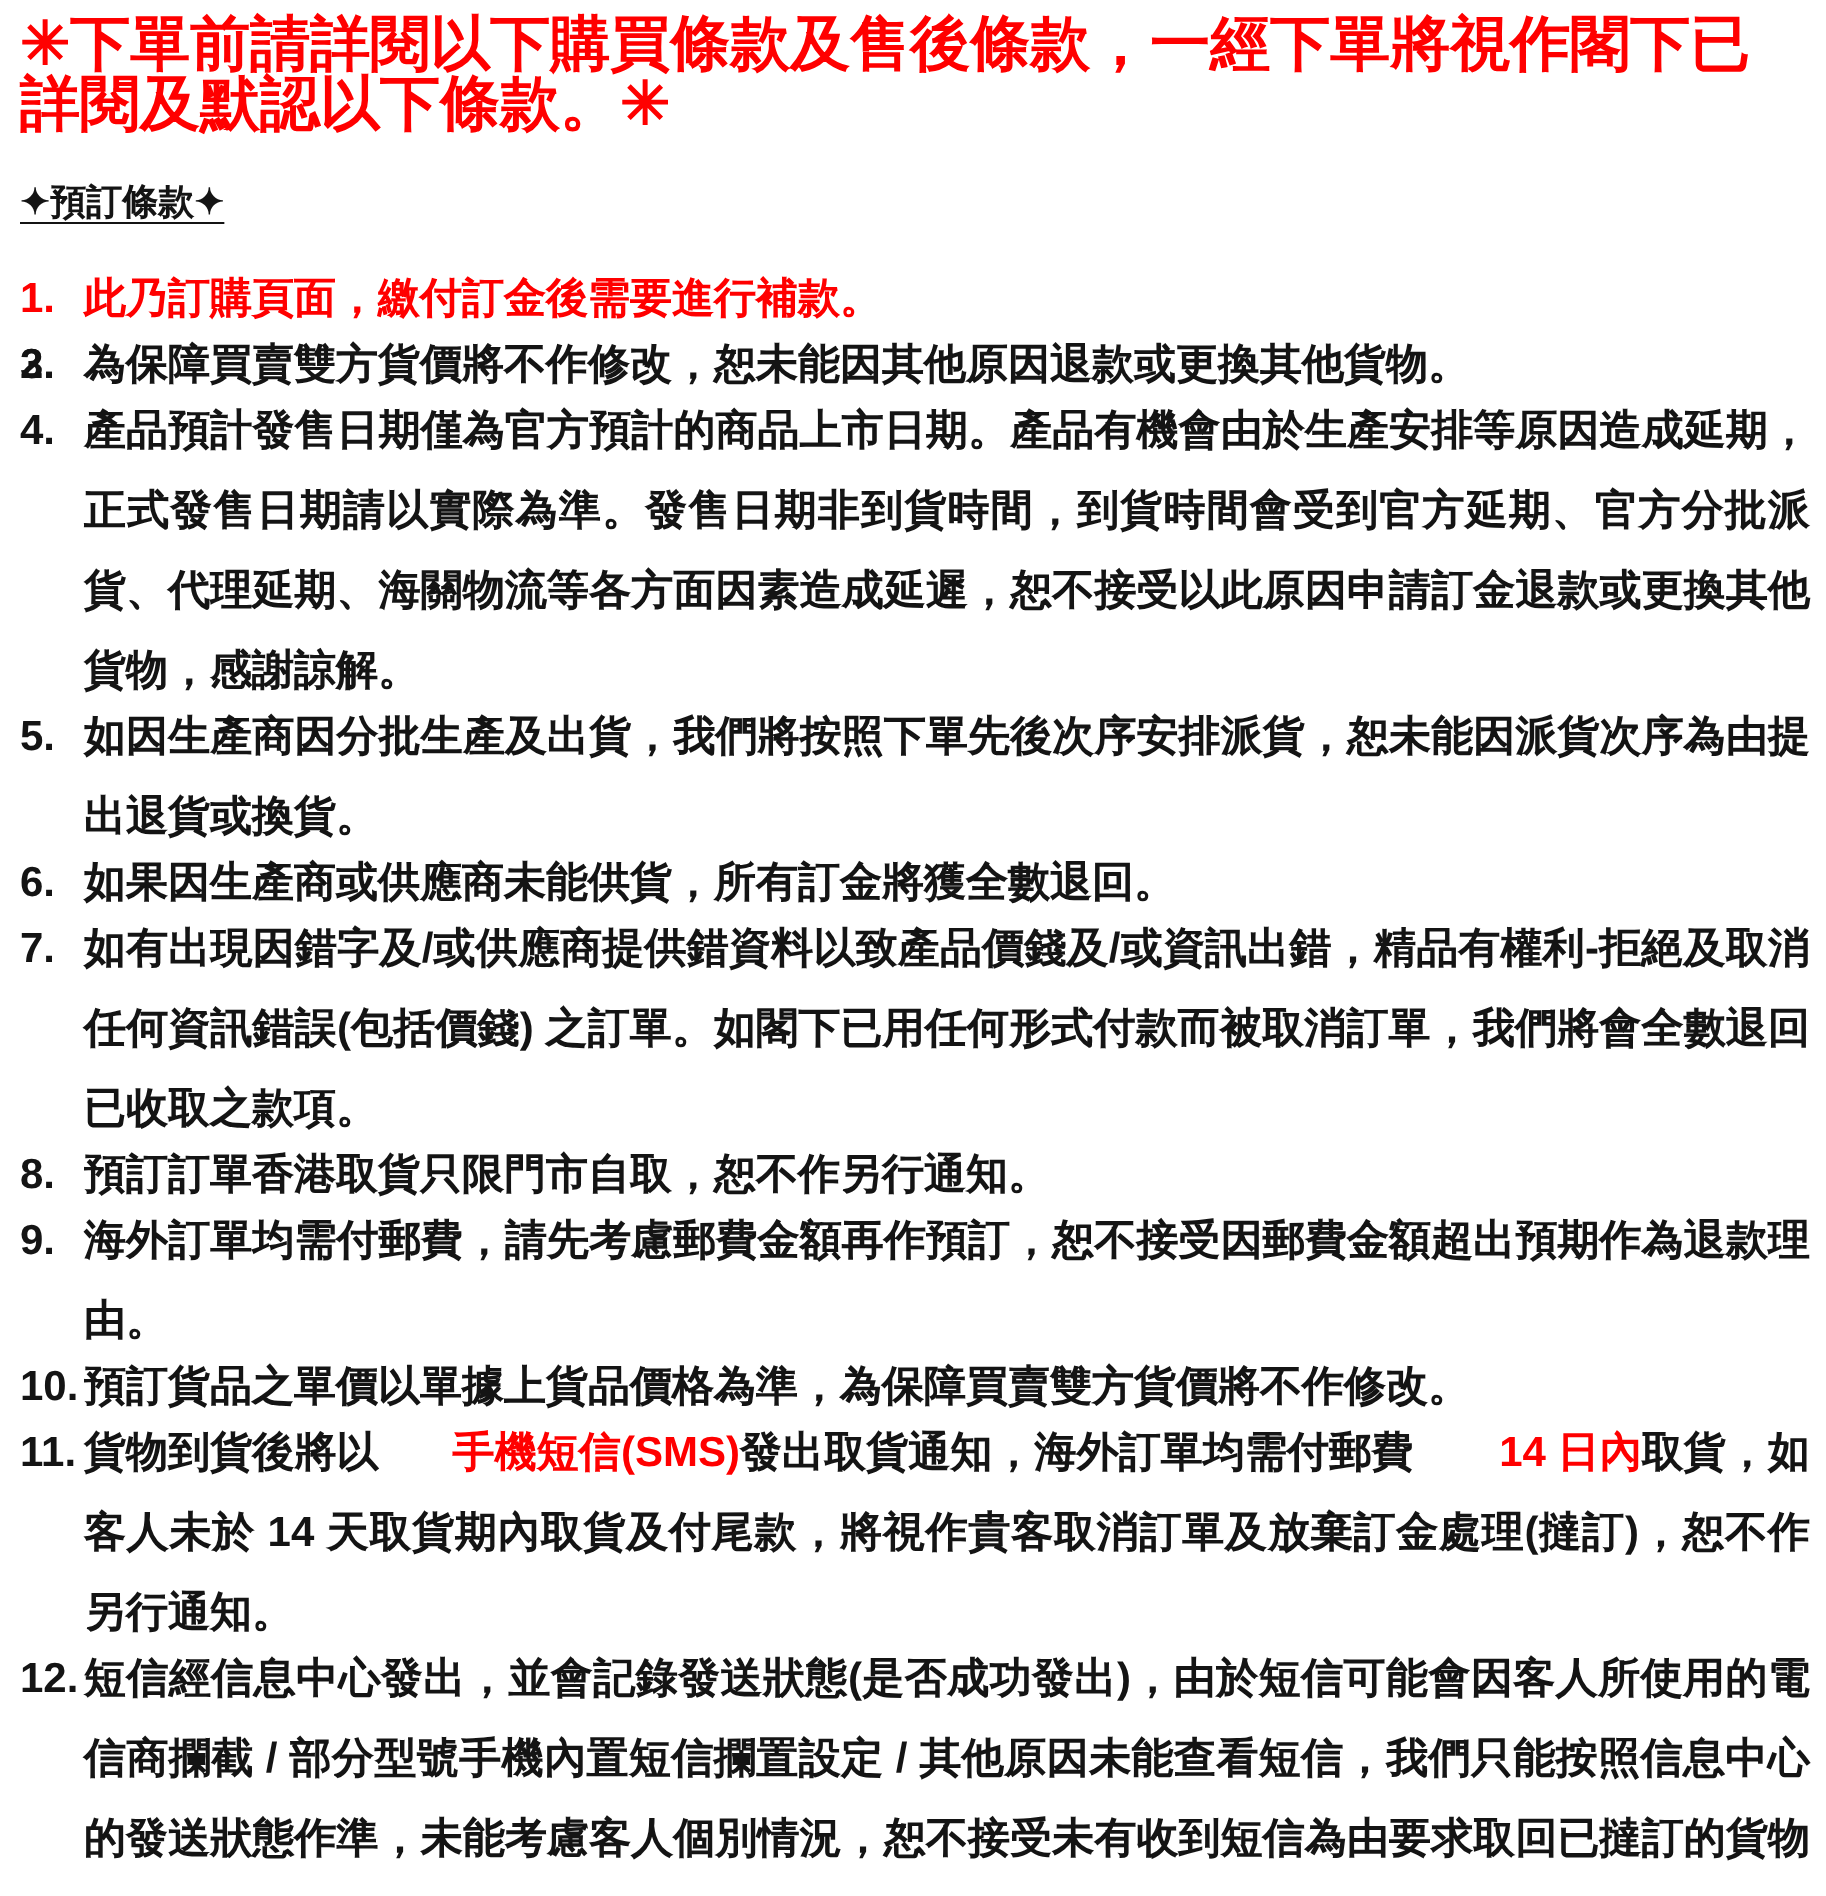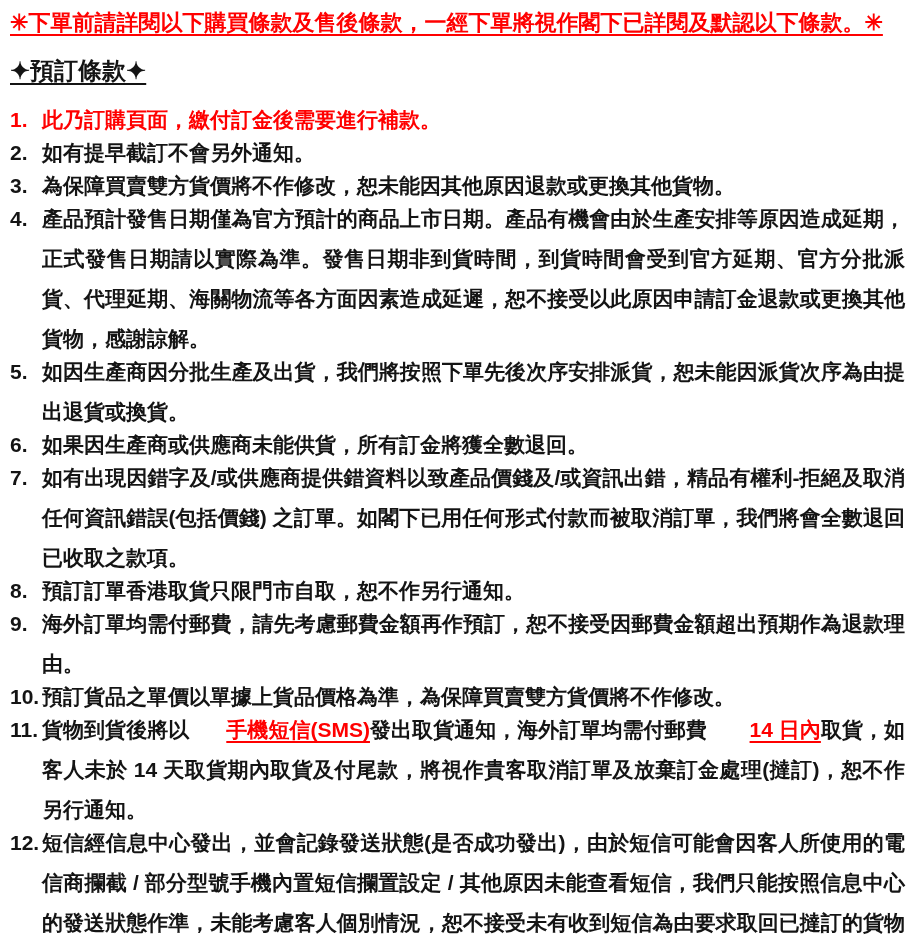--- a/index.html
+++ b/index.html
@@ -11,27 +11,26 @@
     width: 913px;
     font-family: "Liberation Sans", sans-serif;
     font-weight: bold;
     color: var(--ink, #141414);
   }
   .doc {
     padding: 8px 8px 18px 10px;
   }
   .title {
     color: var(--red, #ff0000);
-    font-size: 22px;
+    font-size: 30px;
     line-height: 30px;
-    text-decoration: underline;
     text-underline-offset: 4px;
   }
   .heading {
-    font-size: 24px;
+    font-size: 18px;
     line-height: 30px;
     margin-top: 18px;
     text-decoration: underline;
     text-underline-offset: 4px;
     display: inline-block;
   }
   .terms {
     margin-top: 14px;
     font-size: 21px;
   }
@@ -48,38 +47,37 @@
     position: absolute;
     left: 0;
     top: 0;
     white-space: nowrap;
   }
   .term.red {
     color: var(--red, #ff0000);
   }
   .seg-red-underline {
     color: var(--red, #ff0000);
-    text-decoration: underline;
     text-underline-offset: 4px;
     margin-left: 37px;
   }
 </style>
 </head>
 <body>
 
 <div class="doc">
   <div class="title">✳下單前請詳閱以下購買條款及售後條款，一經下單將視作閣下已詳閱及默認以下條款。✳</div>
 
   <div>
     <span class="heading">✦預訂條款✦</span>
   </div>
 
   <div class="terms">
       <div class="term red"><span class="num">1.</span><span><span>此乃訂購頁面，繳付訂金後需要進行補款。</span></span></div>
-      <div class="term"><span class="num">2.</span><span><span>如有提早截訂不會另外通知。</span></span></div>
+      <div class="term"><span class="num">2.</span></div>
       <div class="term"><span class="num">3.</span><span><span>為保障買賣雙方貨價將不作修改，恕未能因其他原因退款或更換其他貨物。</span></span></div>
       <div class="term"><span class="num">4.</span><span><span>產品預計發售日期僅為官方預計的商品上市日期。產品有機會由於生產安排等原因造成延期，正式發售日期請以實際為準。發售日期非到貨時間，到貨時間會受到官方延期、官方分批派貨、代理延期、海關物流等各方面因素造成延遲，恕不接受以此原因申請訂金退款或更換其他貨物，感謝諒解。</span></span></div>
       <div class="term"><span class="num">5.</span><span><span>如因生產商因分批生產及出貨，我們將按照下單先後次序安排派貨，恕未能因派貨次序為由提出退貨或換貨。</span></span></div>
       <div class="term"><span class="num">6.</span><span><span>如果因生產商或供應商未能供貨，所有訂金將獲全數退回。</span></span></div>
       <div class="term"><span class="num">7.</span><span><span>如有出現因錯字及/或供應商提供錯資料以致產品價錢及/或資訊出錯，精品有權利-拒絕及取消任何資訊錯誤(包括價錢) 之訂單。如閣下已用任何形式付款而被取消訂單，我們將會全數退回已收取之款項。</span></span></div>
       <div class="term"><span class="num">8.</span><span><span>預訂訂單香港取貨只限門市自取，恕不作另行通知。</span></span></div>
       <div class="term"><span class="num">9.</span><span><span>海外訂單均需付郵費，請先考慮郵費金額再作預訂，恕不接受因郵費金額超出預期作為退款理由。</span></span></div>
       <div class="term"><span class="num">10.</span><span><span>預訂貨品之單價以單據上貨品價格為準，為保障買賣雙方貨價將不作修改。</span></span></div>
       <div class="term"><span class="num">11.</span><span><span>貨物到貨後將以</span><span class="seg-red-underline">手機短信(SMS)</span><span>發出取貨通知，海外訂單均需付郵費 </span><span class="seg-red-underline">14 日內</span><span>取貨，如客人未於 14 天取貨期內取貨及付尾款，將視作貴客取消訂單及放棄訂金處理(撻訂)，恕不作另行通知。</span></span></div>
       <div class="term"><span class="num">12.</span><span><span>短信經信息中心發出，並會記錄發送狀態(是否成功發出)，由於短信可能會因客人所使用的電信商攔截 / 部分型號手機內置短信攔置設定 / 其他原因未能查看短信，我們只能按照信息中心的發送狀態作準，未能考慮客人個別情況，恕不接受未有收到短信為由要求取回已撻訂的貨物或訂金。</span></span></div>

